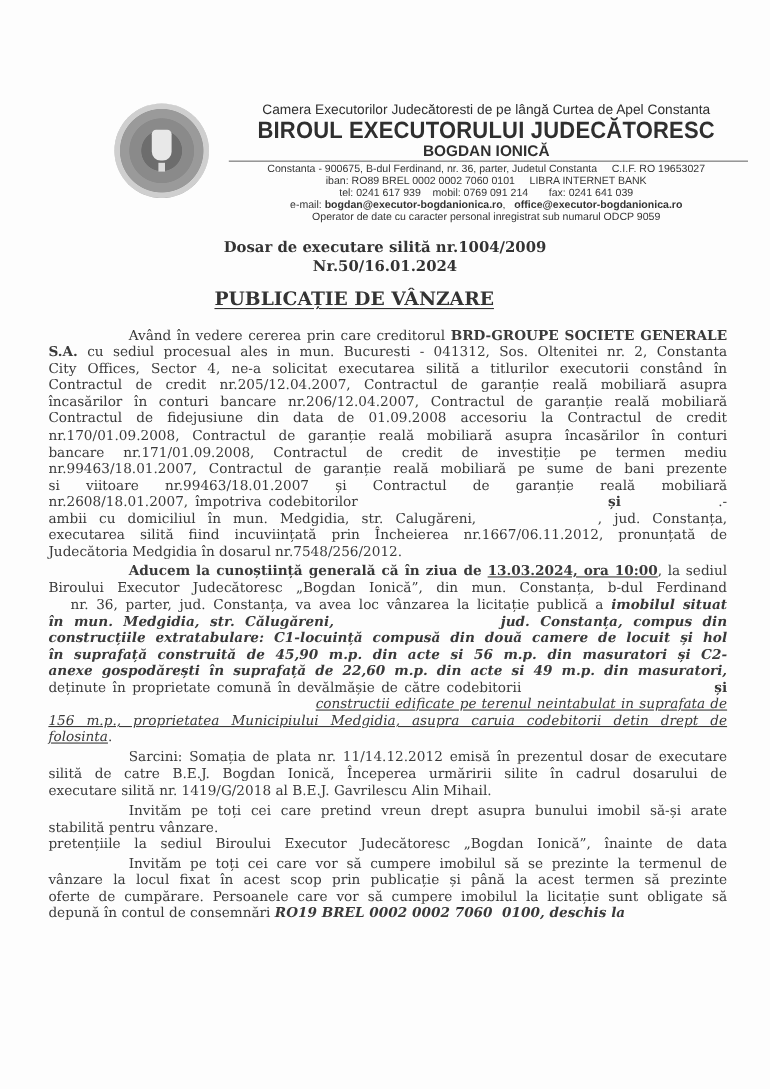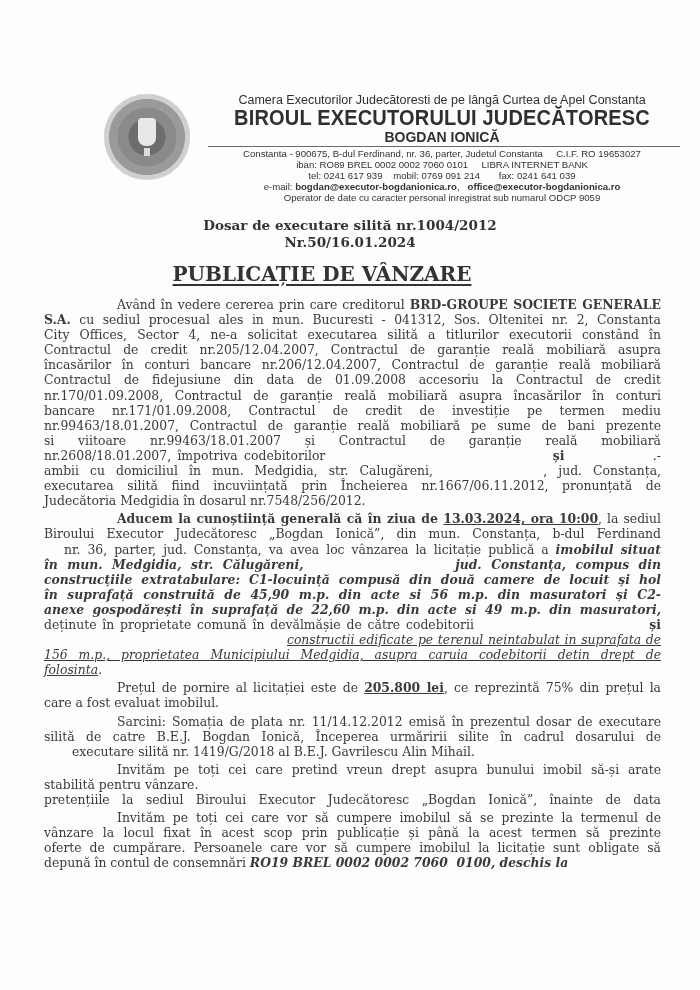--- a/index.html
+++ b/index.html
@@ -22,21 +22,21 @@
     .hdr-addr { top: 148px; }
     .hdr-iban { top: 159px; }
     .hdr-tel { top: 170px; }
     .hdr-mail { top: 181px; }
     .hdr-mail b { font-weight: bold; }
     .hdr-op { top: 192px; }
 
     
     .serif { font-family: "DejaVu Serif", serif; }
     .file-no { position: absolute; left: 0; width: 700px; top: 217px; text-align: center; font-size: 13.5px; font-weight: bold; color: #333; line-height: 17px; }
-    .title { position: absolute; left: 0; width: 644px; top: 262px; text-align: center; font-size: 20px; font-weight: bold; color: #333; }
+    .title { position: absolute; left: 0; width: 644px; top: 262px; text-align: center; font-size: 17px; font-weight: bold; color: #333; }
     .title span { text-decoration: underline; text-underline-offset: 3px; }
 
     
     .body { position: absolute; left: 44px; top: 297px; width: 617px; font-family: "DejaVu Serif", serif; font-size: 12.4px; line-height: 15.1px; color: #3a3a3a; }
     .line { display: block; white-space: nowrap; text-align: justify; text-align-last: justify; height: 15.1px; overflow: visible; }
     .line.last { text-align-last: left; }
     .ind { padding-left: 73px; }
     .gap { margin-top: 3px; }
     .b { font-weight: bold; }
     .bi { font-weight: bold; font-style: italic; }
@@ -71,21 +71,21 @@
     <span>fax: 0241 641 039</span>
   </div>
   <div class="hdr hdr-info hdr-mail">
     <span>e-mail:</span>
     <b>bogdan@executor-bogdanionica.ro</b><span>,</span>&nbsp;&nbsp;
     <b>office@executor-bogdanionica.ro</b>
   </div>
   <div class="hdr hdr-info hdr-op">Operator de date cu caracter personal inregistrat sub numarul ODCP 9059</div>
 
   <div class="file-no serif">
-    <div>Dosar de executare silită nr.1004/2012</div>
+    <div>Dosar de executare silită nr.1004/2009</div>
     <div>Nr.50/16.01.2024</div>
   </div>
 
   <div class="title serif"><span>PUBLICAȚIE DE VÂNZARE</span></div>
 
   <div class="body">
     <div>
         <span class="line ind"><span style="white-space: pre;">Având în vedere cererea prin care creditorul </span><span class="b" style="white-space: pre;">BRD-GROUPE SOCIETE GENERALE</span></span>
         <span class="line"><span class="b" style="white-space: pre;">S.A.</span><span style="white-space: pre;"> cu sediul procesual ales in mun. Bucuresti - 041312, Sos. Oltenitei nr. 2, Constanta</span></span>
         <span class="line"><span style="white-space: pre;">City Offices, Sector 4, ne-a solicitat executarea silită a titlurilor executorii constând în</span></span>
@@ -108,27 +108,23 @@
         <span class="line"><span class="bi" style="white-space: pre;">în mun. Medgidia, str. Călugăreni,                jud. Constanța, compus din</span></span>
         <span class="line"><span class="bi" style="white-space: pre;">construcțiile extratabulare: C1-locuință compusă din două camere de locuit și hol</span></span>
         <span class="line"><span class="bi" style="white-space: pre;">în suprafață construită de 45,90 m.p. din acte si 56 m.p. din masuratori și C2-</span></span>
         <span class="line"><span class="bi" style="white-space: pre;">anexe gospodărești în suprafață de 22,60 m.p. din acte si 49 m.p. din masuratori,</span></span>
         <span class="line"><span style="white-space: pre;">deținute în proprietate comună în devălmășie de către codebitorii                              </span><span class="b" style="white-space: pre;">și</span></span>
         <span class="line"><span style="white-space: pre;">                                                    </span><span class="iu" style="white-space: pre;">constructii edificate pe terenul neintabulat in suprafata de</span></span>
         <span class="line"><span class="iu" style="white-space: pre; font-style: italic;">156 m.p., proprietatea Municipiului Medgidia, asupra caruia codebitorii detin drept de</span></span>
         <span class="line last"><span class="iu" style="white-space: pre;">folosinta</span><span style="white-space: pre;">.</span></span>
       </div>
     <div>
-        <span class="line ind gap"><span style="white-space: pre;">Prețul de pornire al licitației este de </span><span class="b u" style="white-space: pre;">205.800 lei</span><span style="white-space: pre;">, ce reprezintă 75% din prețul la</span></span>
-        <span class="line last"><span style="white-space: pre;">care a fost evaluat imobilul.</span></span>
-      </div>
-    <div>
         <span class="line ind gap"><span style="white-space: pre;">Sarcini: Somația de plata nr. 11/14.12.2012 emisă în prezentul dosar de executare</span></span>
         <span class="line"><span style="white-space: pre;">silită de catre B.E.J. Bogdan Ionică, Începerea urmăririi silite în cadrul dosarului de</span></span>
-        <span class="line last"><span style="white-space: pre; margin-left: 28px;">executare silită nr. 1419/G/2018 al B.E.J. Gavrilescu Alin Mihail.</span></span>
+        <span class="line last"><span style="white-space: pre;">executare silită nr. 1419/G/2018 al B.E.J. Gavrilescu Alin Mihail.</span></span>
       </div>
     <div>
         <span class="line ind gap"><span style="white-space: pre;">Invităm pe toți cei care pretind vreun drept asupra bunului imobil să-și arate</span></span>
         <span class="line last"><span style="white-space: pre;">stabilită pentru vânzare.</span></span>
         <span class="line"><span style="white-space: pre;">pretențiile la sediul Biroului Executor Judecătoresc „Bogdan Ionică”, înainte de data</span></span>
       </div>
     <div>
         <span class="line ind gap"><span style="white-space: pre;">Invităm pe toți cei care vor să cumpere imobilul să se prezinte la termenul de</span></span>
         <span class="line"><span style="white-space: pre;">vânzare la locul fixat în acest scop prin publicație și până la acest termen să prezinte</span></span>
         <span class="line"><span style="white-space: pre;">oferte de cumpărare. Persoanele care vor să cumpere imobilul la licitație sunt obligate să</span></span>

